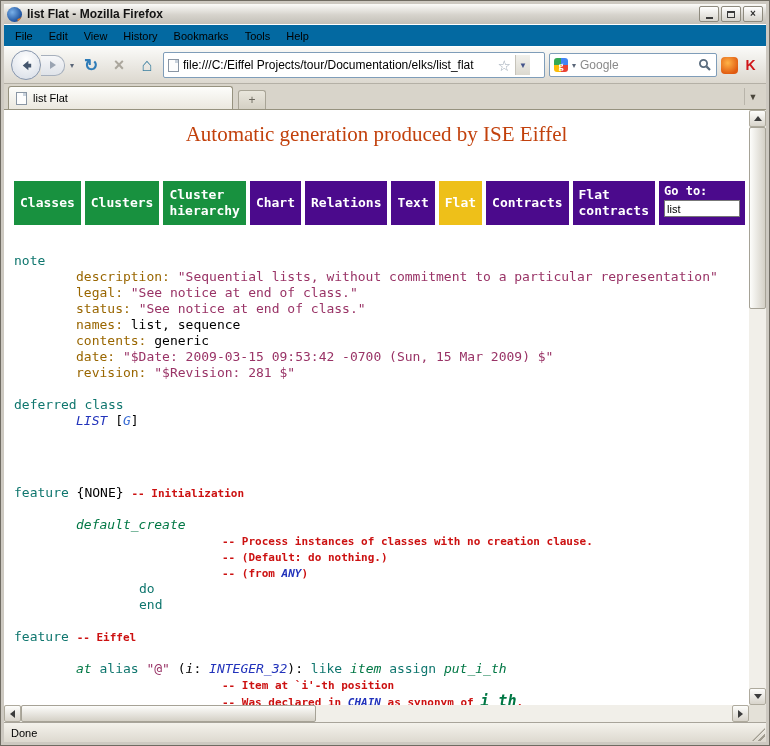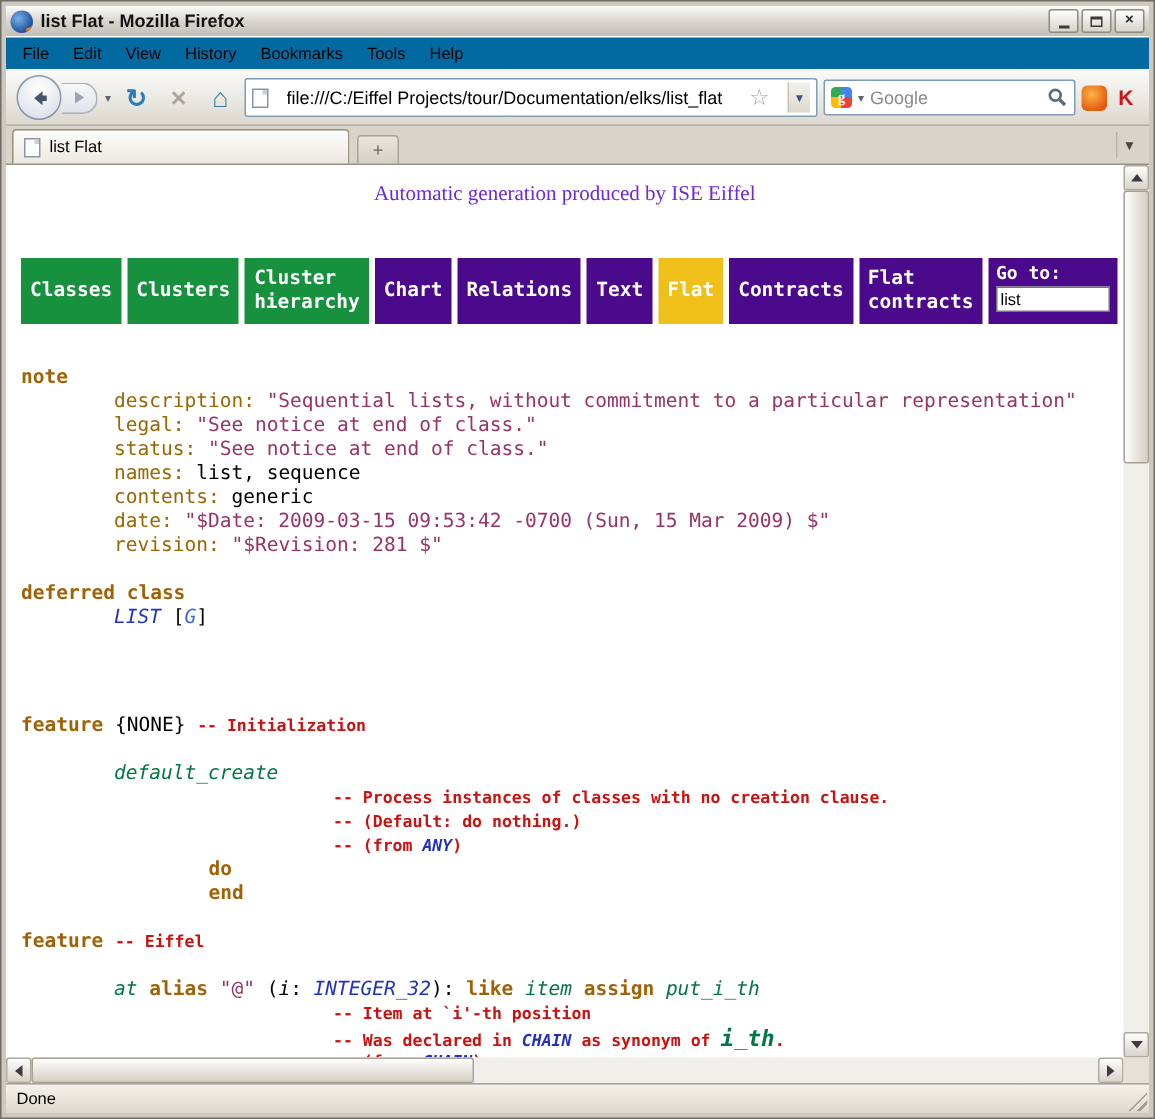--- a/index.html
+++ b/index.html
@@ -23,21 +23,21 @@
 
   
   .navbar { height:38px; flex:0 0 38px; background:linear-gradient(#fafaf8,#dcd8cf); border-top:1px solid #fff; border-bottom:1px solid #b4b0a6; display:flex; align-items:center; gap:4px; padding:0 7px; }
   .back-btn { width:30px; height:30px; border-radius:50%; border:1px solid #8796ad; background:radial-gradient(circle at 50% 30%, #ffffff, #dde2ea 80%); display:flex; align-items:center; justify-content:center; flex:0 0 30px; }
   .fwd-btn { width:24px; height:21px; border:1px solid #a7b0bd; border-left:none; border-radius:0 10px 10px 0; background:linear-gradient(#f6f7f9,#dfe3e9); margin-left:-4px; display:flex; align-items:center; justify-content:center; }
   .nav-drop { font-size:8px; color:#5a6678; padding:0 1px; }
   .tool-ico { width:24px; height:24px; display:flex; align-items:center; justify-content:center; font-size:17px; }
   .reload-ico { color:#2e7cb8; font-weight:bold; }
   .stop-ico { color:#aaa69c; font-size:18px; font-weight:bold; }
   .home-ico { color:#3a7f9f; font-size:18px; font-weight:bold; }
-  .urlbar { flex:1; height:26px; background:#fff; border:1px solid #7f9db9; border-radius:2px; display:flex; align-items:center; gap:12px; padding:0 4px 0 4px; min-width:0; }
+  .urlbar { flex:1; height:26px; background:#fff; border:1px solid #7f9db9; border-radius:2px; display:flex; align-items:center; gap:4px; padding:0 14px 0 4px; min-width:0; }
   .page-ico { width:11px; height:13px; background:#fdfdfd; border:1px solid #8a96a4; flex:0 0 11px; position:relative; }
   .page-ico::after { content:""; position:absolute; right:0; top:0; width:3px; height:3px; background:#c9d2dc; }
   .url-text { flex:1; font-size:12px; color:#000; white-space:nowrap; overflow:hidden; }
   .star-ico { color:#9aa6b4; font-size:15px; line-height:1; }
   .url-drop { width:15px; height:20px; background:linear-gradient(#f2f1ec,#dcd9d0); border-left:1px solid #c6c3ba; display:flex; align-items:center; justify-content:center; font-size:8px; color:#44548a; }
   .searchbox { width:168px; flex:0 0 168px; height:24px; background:#fff; border:1px solid #7f9db9; border-radius:2px; display:flex; align-items:center; gap:3px; padding:0 4px; }
   .g-ico { width:14px; height:14px; border-radius:3px; background:conic-gradient(#4285f4 0 25%, #ea4335 0 50%, #fbbc05 0 75%, #34a853 0); color:#fff; font-size:10px; font-weight:bold; display:flex; align-items:center; justify-content:center; font-family:"Liberation Serif", serif; flex:0 0 14px; }
   .search-input { flex:1; border:none; outline:none; font-size:12px; color:#333; min-width:0; font-family:"Liberation Sans", sans-serif; }
   .search-input::placeholder { color:#8a8a8a; }
   .addon1 { width:17px; height:17px; border-radius:4px; background:radial-gradient(circle at 40% 35%, #ffb347, #e05a10 75%); flex:0 0 17px; }
@@ -45,34 +45,34 @@
 
   
   .tabbar { height:26px; flex:0 0 26px; background:#d8d4ca; border-bottom:1px solid #96927f; display:flex; align-items:flex-end; padding:3px 4px 0; position:relative; }
   .tab { width:225px; height:23px; background:linear-gradient(#fdfdfb,#ecead f0); background:linear-gradient(#fdfdfb,#ebe8df); border:1px solid #96927f; border-bottom:none; border-radius:3px 3px 0 0; display:flex; align-items:center; gap:6px; padding:0 7px; font-size:11px; color:#000; }
   .newtab-btn { width:28px; height:19px; margin-left:5px; border:1px solid #a8a496; border-bottom:none; border-radius:3px 3px 0 0; background:linear-gradient(#e9e6dc,#d4d0c4); display:flex; align-items:center; justify-content:center; font-size:12px; color:#6a665c; }
   .tab-list-btn { position:absolute; right:5px; bottom:4px; width:17px; height:17px; display:flex; align-items:center; justify-content:center; font-size:9px; color:#4a463c; border-left:1px solid #b8b4aa; }
 
   
   .content { flex:1; background:#fff; position:relative; overflow:hidden; }
   .pageview { position:absolute; left:0; top:0; right:17px; bottom:17px; overflow:hidden; background:#fff; }
-  .page-header { margin-top:12px; text-align:center; font-family:"Liberation Serif", serif; font-size:14px; color:#6d28d9; }
+  .page-header { margin-top:12px; text-align:center; font-family:"Liberation Serif", serif; font-size:21px; color:#c2410c; }
   .navlinks { display:flex; gap:4px; margin:34px 0 0 10px; align-items:stretch; }
   .navlink { height:44px; padding:0 6px; color:#fff; font-family:"DejaVu Sans Mono", monospace; font-weight:bold; font-size:13px; line-height:16px; display:flex; align-items:center; justify-content:flex-start; text-align:left; white-space:pre-line; text-decoration:none; }
   .nb-green { background:#18913f; }
   .nb-purple { background:#4b0a8c; }
   .nb-gold { background:#eec019; }
   .goto-box { background:#4b0a8c; width:86px; height:44px; padding:3px 5px; display:flex; flex-direction:column; gap:2px; }
   .goto-label { color:#fff; font-family:"DejaVu Sans Mono", monospace; font-weight:bold; font-size:12px; }
   .goto-input { height:17px; width:100%; border:1px solid #777; font-size:11px; padding:0 2px; font-family:"Liberation Sans", sans-serif; }
 
   
   .code { margin-top:28px; padding-left:10px; font-family:"DejaVu Sans Mono", monospace; font-size:13px; }
   .code-line { height:16px; line-height:16px; white-space:pre; overflow:hidden; }
-  .c-kw   { color:#a16207; font-weight:bold; }
+  .c-kw   { color:#0f766e; font-weight:normal; }
   .c-tag  { color:#996600; }
   .c-str  { color:#993366; }
   .c-pln  { color:#000; }
   .c-itl  { color:#000; font-style:italic; }
   .c-cls  { color:#2233bb; font-style:italic; }
   .c-gen  { color:#3a6cd4; font-style:italic; }
   .c-feat { color:#007744; font-style:italic; }
   .c-cmt  { color:#cc1111; font-size:11px; font-weight:bold; }
   .c-ccls { color:#2233bb; font-size:11px; font-weight:bold; font-style:italic; }
   .c-cfeat{ color:#007744; font-size:15px; font-weight:bold; font-style:italic; }

